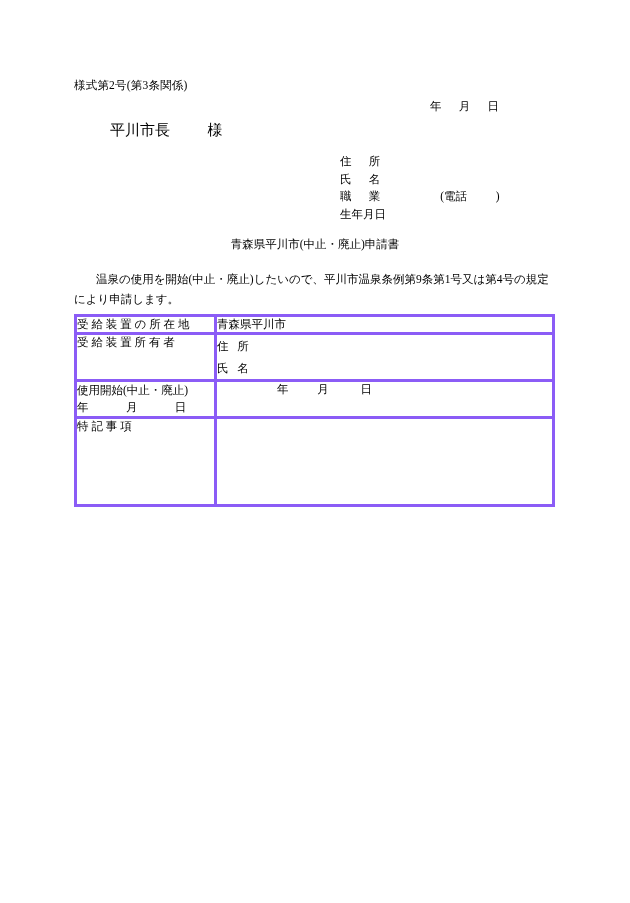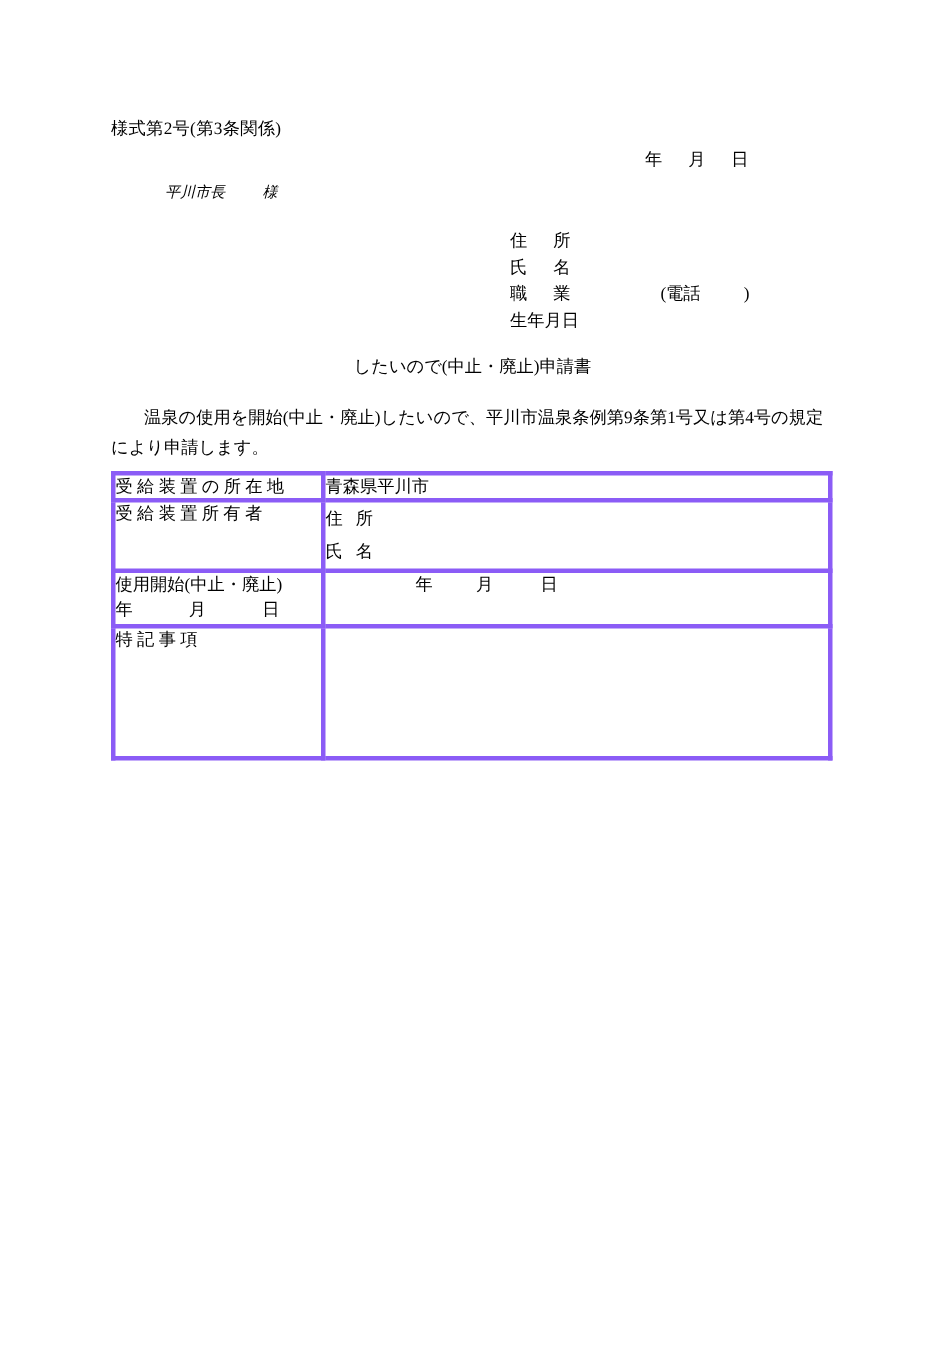--- a/index.html
+++ b/index.html
@@ -33,23 +33,22 @@
     position: absolute;
     left: 430px;
     top: 99px;
     font-size: 11.5px;
     white-space: pre;
   }
   .addressee {
     position: absolute;
     left: 110px;
     top: 121px;
-    font-size: 10px;
+    font-size: 15px;
     white-space: pre;
-    font-style: italic;
   }
   .applicant-block {
     position: absolute;
     left: 340px;
     top: 153px;
     font-size: 11.5px;
     line-height: 17.5px;
   }
   .applicant-row {
     white-space: pre;
@@ -128,21 +127,21 @@
 
   <div class="addressee">平川市長          様</div>
 
   <div class="applicant-block">
     <div class="applicant-row">住      所</div>
     <div class="applicant-row">氏      名</div>
     <div class="applicant-row"><span>職      業</span><span class="phone">(電話          )</span></div>
     <div class="applicant-row">生年月日</div>
   </div>
 
-  <div class="doc-title">したいので(中止・廃止)申請書</div>
+  <div class="doc-title">青森県平川市(中止・廃止)申請書</div>
 
   <div class="body-text">温泉の使用を開始(中止・廃止)したいので、平川市温泉条例第9条第1号又は第4号の規定により申請します。</div>
 
   <table class="form-table">
     <colgroup>
       <col style="width:140px">
       <col style="width:338px">
     </colgroup>
     <tbody>
       <tr class="row-h1">

